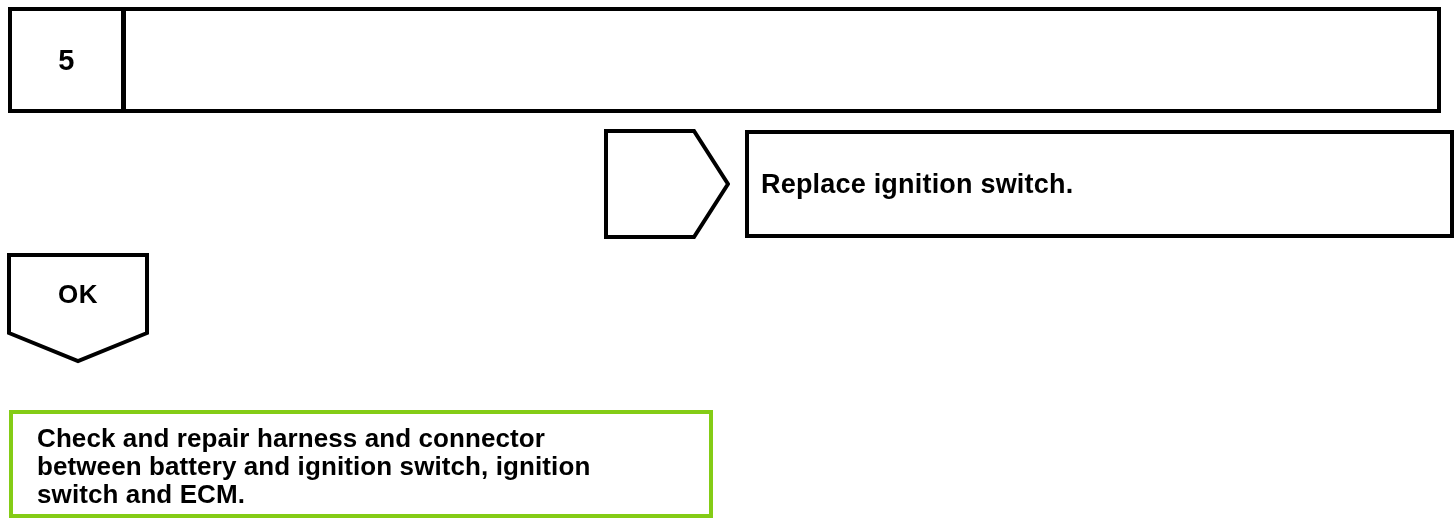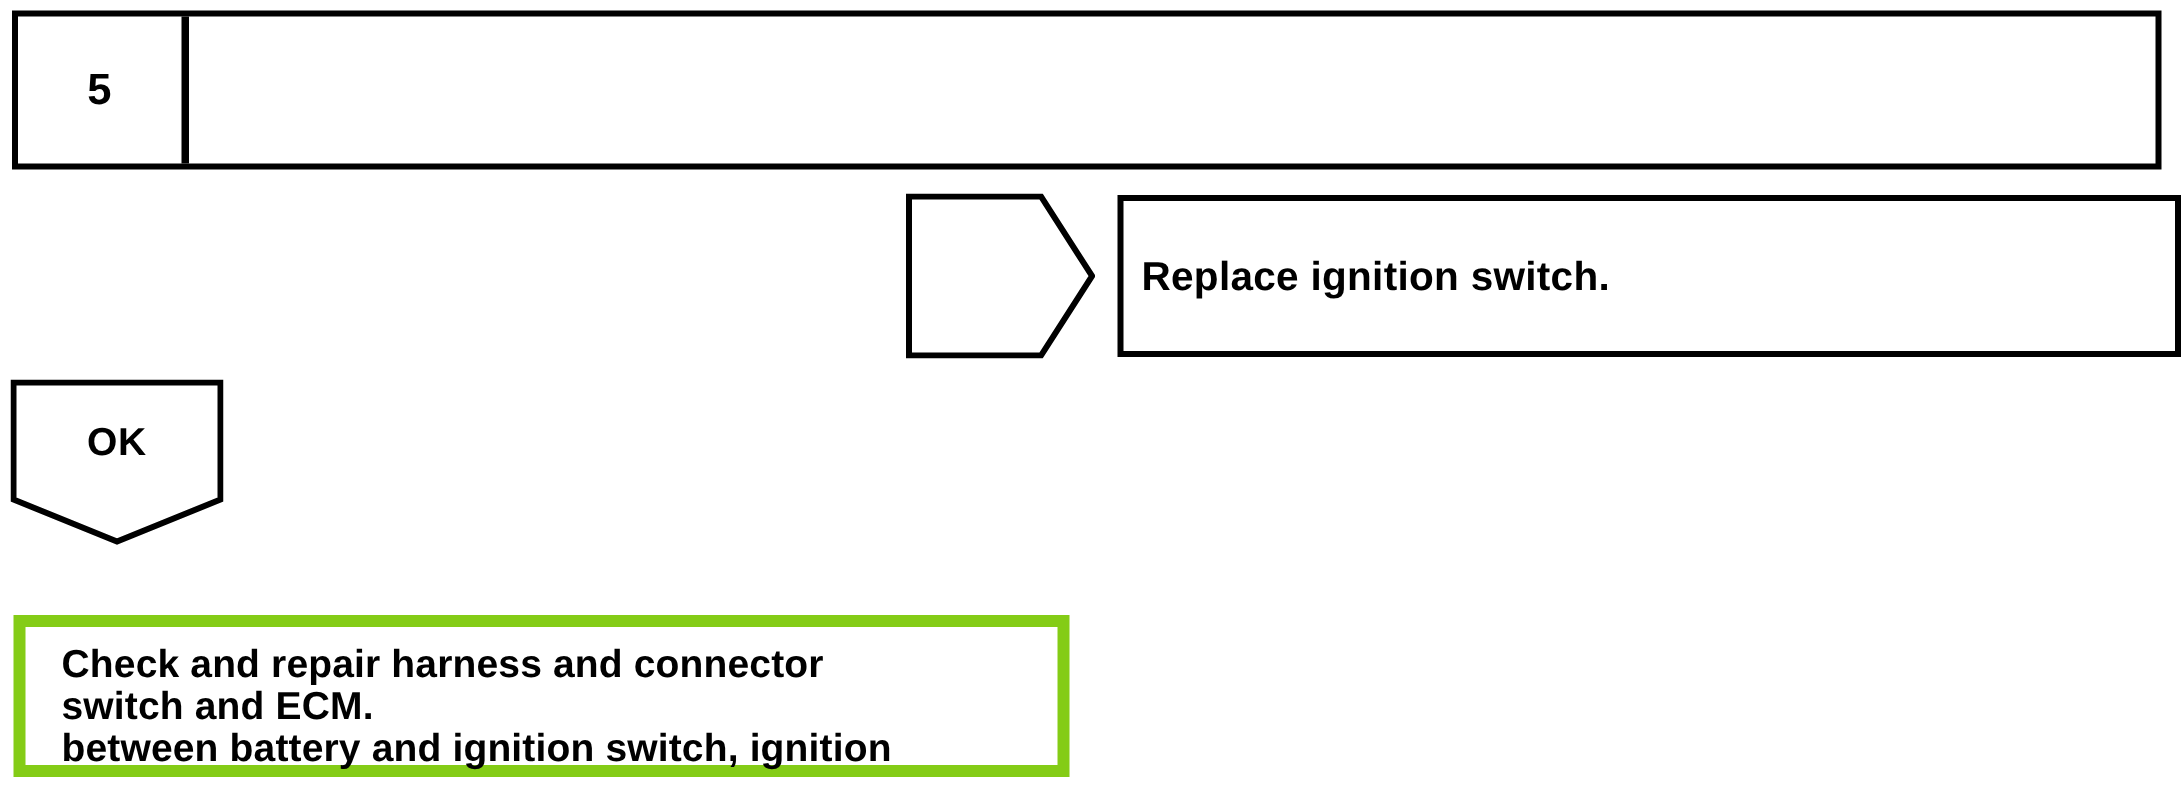--- a/index.html
+++ b/index.html
@@ -143,21 +143,21 @@
     letter-spacing: 0.5px;
   }
 
   
   .action-box {
     position: absolute;
     left: 9px;
     top: 410px;
     width: 704px;
     height: 108px;
-    border: 8px solid #84cc16;
+    border: 4px solid #84cc16;
     box-sizing: border-box;
     background: #ffffff;
     padding: 10px 0 0 24px;
   }
   .action-box .line {
     font-size: 26px;
     font-weight: bold;
     line-height: 28px;
     white-space: nowrap;
     letter-spacing: 0.1px;
@@ -188,17 +188,17 @@
     <svg width="142" height="112" viewBox="0 0 142 112" xmlns="http://www.w3.org/2000/svg">
       <polygon points="2,2 140,2 140,80 71,108 2,80" fill="#ffffff" stroke="#000000" stroke-width="4" stroke-linejoin="miter"></polygon>
     </svg>
   </div>
   <div class="ok-label">
     <span>OK</span>
   </div>
 
   <div class="action-box">
     <div class="line">Check and repair harness and connector</div>
+    <div class="line">between battery and ignition switch, ignition</div>
     <div class="line">switch and ECM.</div>
-    <div class="line">between battery and ignition switch, ignition</div>
   </div>
 
 </div>
 
 </body></html>

